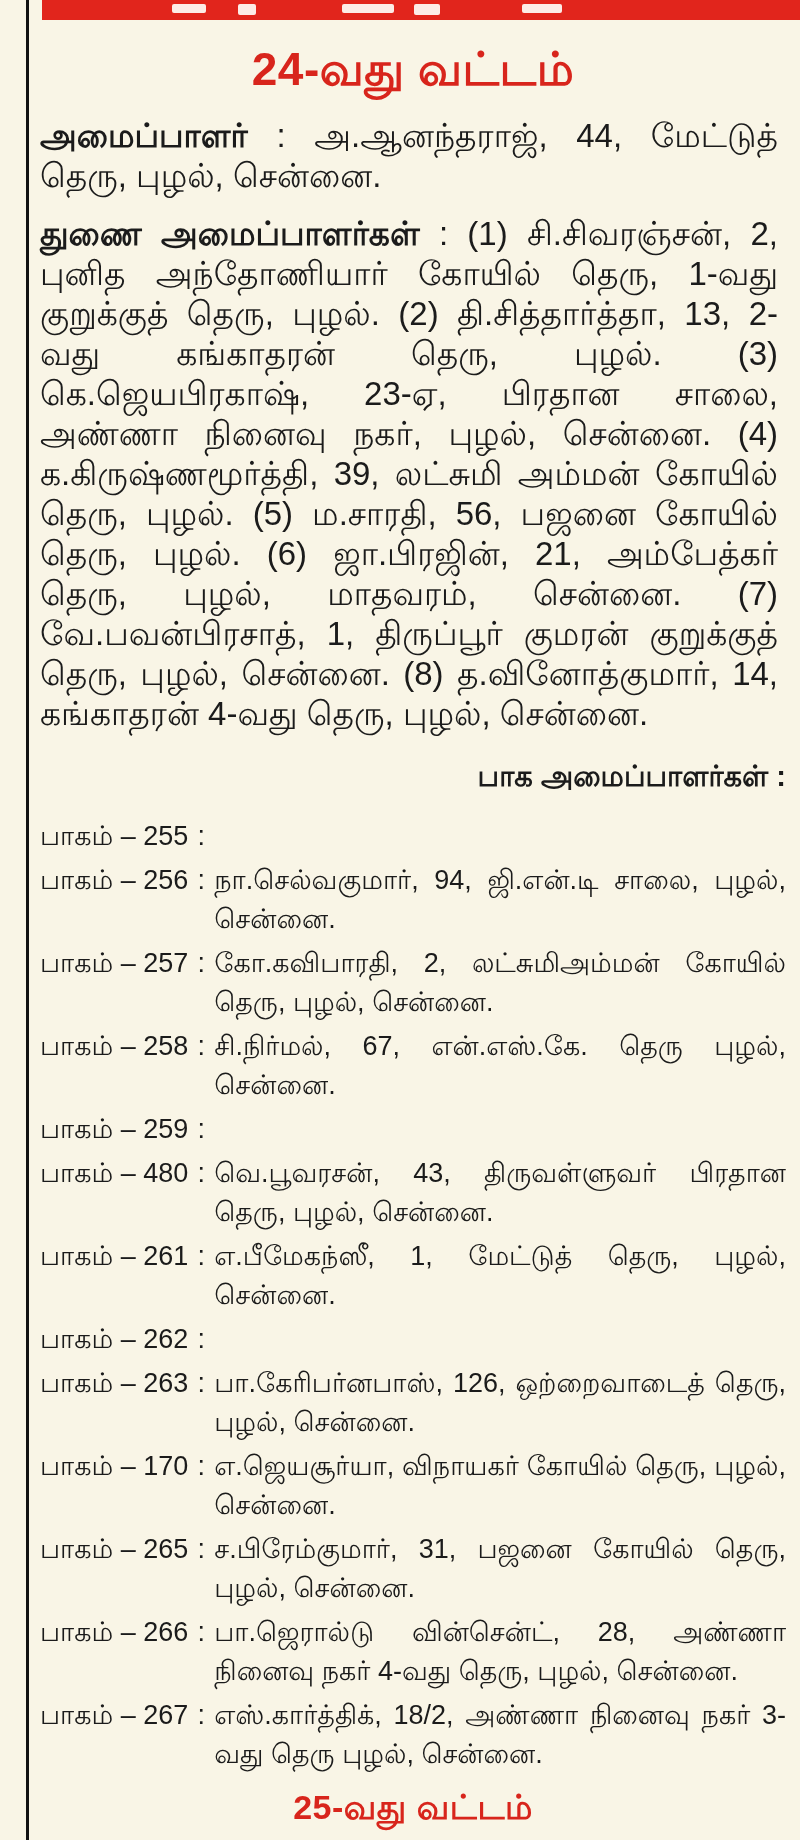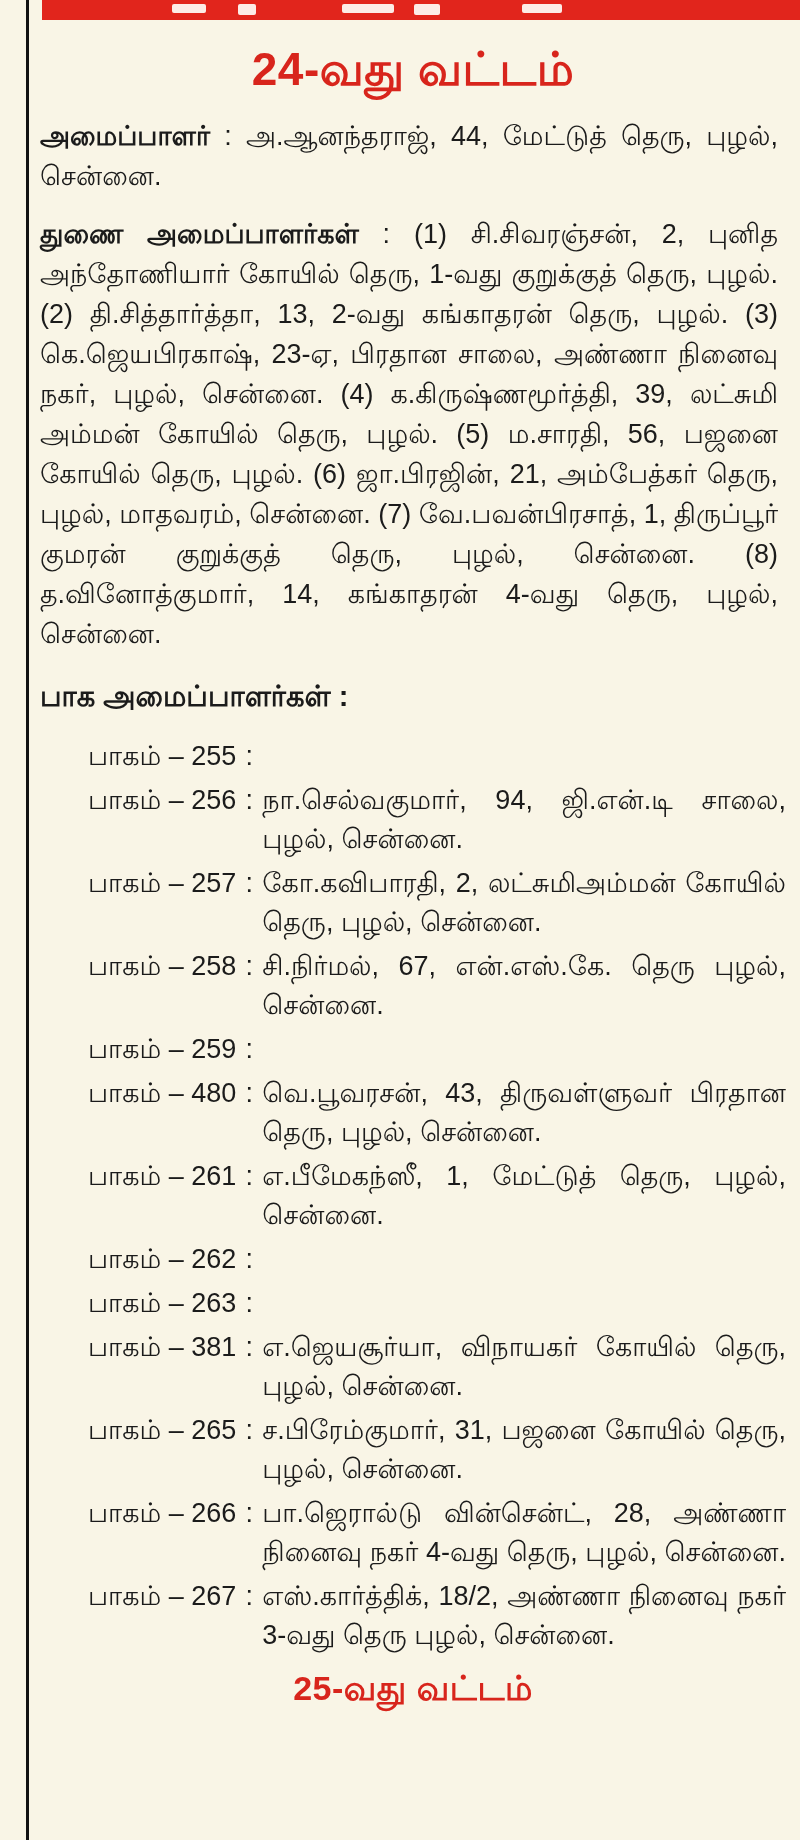--- a/index.html
+++ b/index.html
@@ -33,41 +33,41 @@
   }
   .ward-heading {
     text-align: center;
     color: #d8251c;
     font-size: 46px;
     font-weight: bold;
     margin: 22px 0 14px 0;
     letter-spacing: 0.5px;
   }
   .para {
-    font-size: 27px;
+    font-size: 33px;
     line-height: 40px;
     text-align: justify;
     margin: 0 8px 18px 0;
   }
   .para .lbl { font-weight: bold; }
   .part-heading {
-    text-align: left;
+    text-align: right;
     font-size: 29px;
     font-weight: bold;
     margin: 26px 0 20px 0;
   }
   .parts { margin-top: 8px; }
   .part-row {
     display: flex;
     align-items: flex-start;
     font-size: 27px;
     line-height: 39px;
     margin-bottom: 5px;
   }
-  .part-label { flex: 0 0 128px; white-space: nowrap; margin-left: 48px; }
+  .part-label { flex: 0 0 128px; white-space: nowrap; }
   .part-colon { flex: 0 0 26px; text-align: center; }
   .part-text { flex: 1 1 auto; text-align: justify; }
   .next-ward-heading {
     text-align: center;
     color: #d8251c;
     font-size: 34px;
     font-weight: bold;
     margin: 14px 0 0 0;
     letter-spacing: 0.5px;
   }
@@ -138,24 +138,25 @@
     </div>
 
     <div class="part-row">
       <span class="part-label">பாகம் – 262</span>
       <span class="part-colon">:</span>
     </div>
 
     <div class="part-row">
       <span class="part-label">பாகம் – 263</span>
       <span class="part-colon">:</span>
+      <div class="part-text">பா.கேரிபர்னபாஸ், 126, ஒற்றைவாடைத் தெரு, புழல், சென்னை.</div>
     </div>
 
     <div class="part-row">
-      <span class="part-label">பாகம் – 381</span>
+      <span class="part-label">பாகம் – 170</span>
       <span class="part-colon">:</span>
       <div class="part-text">எ.ஜெயசூர்யா, விநாயகர் கோயில் தெரு, புழல், சென்னை.</div>
     </div>
 
     <div class="part-row">
       <span class="part-label">பாகம் – 265</span>
       <span class="part-colon">:</span>
       <div class="part-text">ச.பிரேம்குமார், 31, பஜனை கோயில் தெரு, புழல், சென்னை.</div>
     </div>
 

